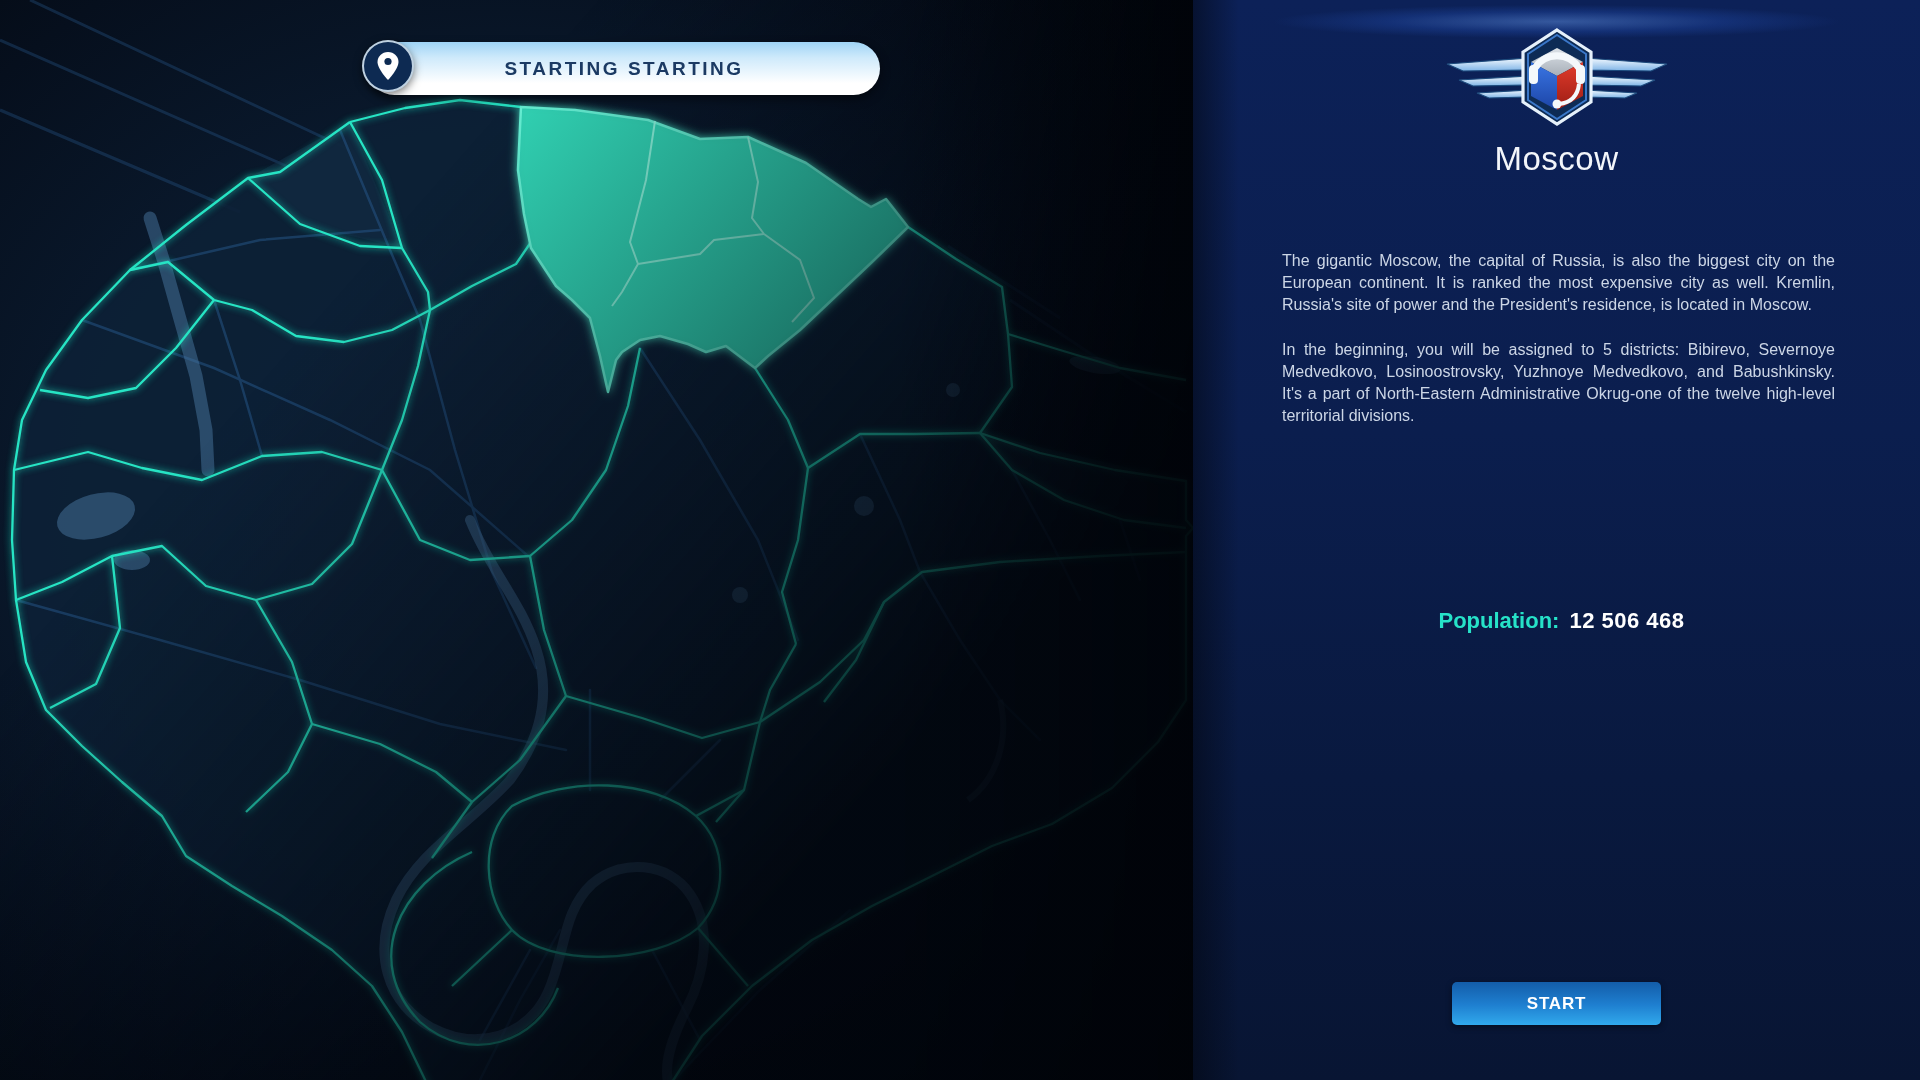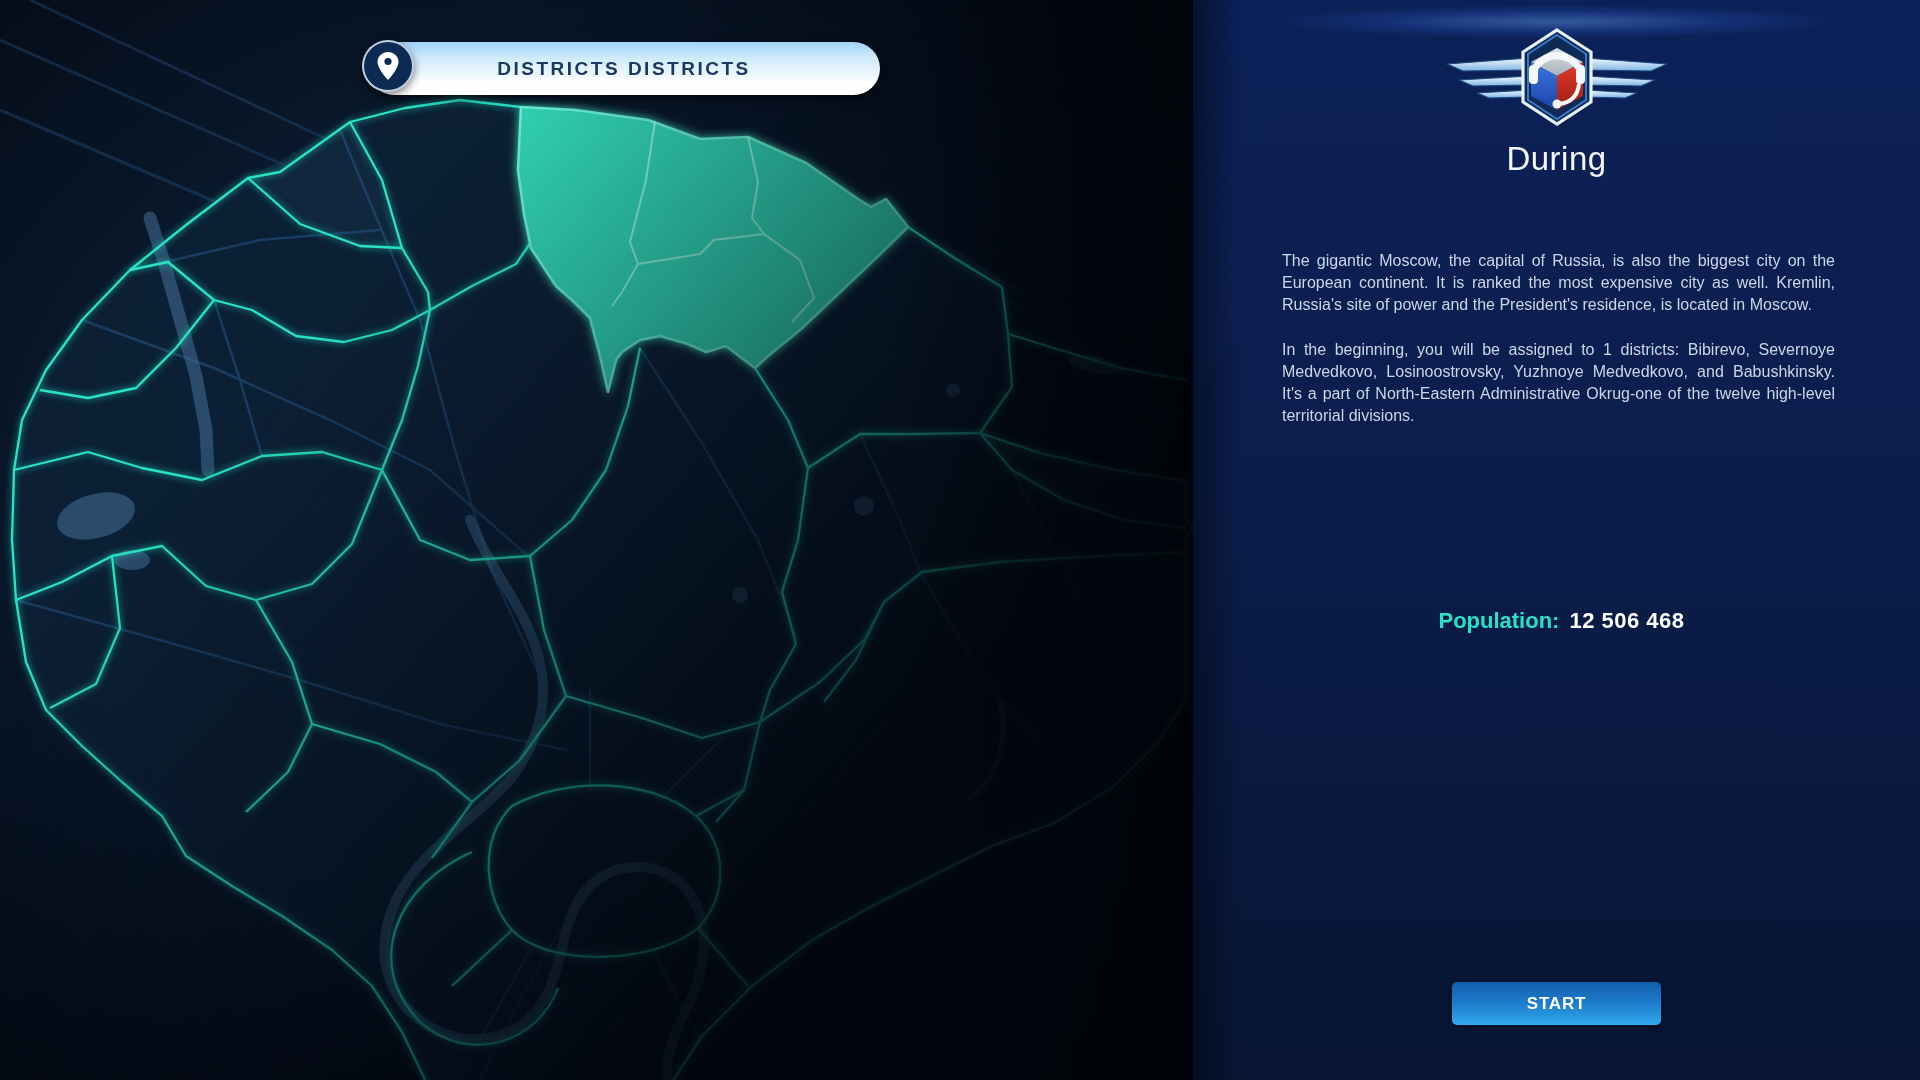--- a/index.html
+++ b/index.html
@@ -187,21 +187,21 @@
       </g>
     </g>
 
     <rect x="0" y="0" width="1193" height="1080" fill="url(#neDark)"></rect>
     <rect x="900" y="0" width="293" height="1080" fill="url(#edgeDark)"></rect>
   </svg>
 </div>
 
 <div class="banner">
   <div class="banner-pill">
-    <span>DISTRICTS DISTRICTS</span>
+    <span>STARTING STARTING</span>
   </div>
   <div class="banner-badge">
     <svg width="24" height="30" viewBox="0 0 24 30">
       <path d="M12 1 C6 1 1.5 5.5 1.5 11 C1.5 18 12 29 12 29 S22.5 18 22.5 11 C22.5 5.5 18 1 12 1 Z" fill="#ffffff"></path>
       <circle cx="12" cy="10.5" r="3.6" fill="#0d2a52"></circle>
     </svg>
   </div>
 </div>
 
 <div class="panel">
@@ -243,25 +243,25 @@
       <polygon points="99,40 125,54 125,88 99,74" fill="url(#faceL)"></polygon>
       <polygon points="125,54 151,40 151,74 125,88" fill="url(#faceR)"></polygon>
       <path d="M 103 46 A 26 26 0 0 1 147 46" stroke="#f4f8fb" stroke-width="7" fill="none"></path>
       <rect x="97" y="43" width="9" height="19" rx="4" fill="#f4f8fb"></rect>
       <rect x="144" y="43" width="9" height="19" rx="4" fill="#f4f8fb"></rect>
       <path d="M 147 62 Q 145 80 127 82" stroke="#f4f8fb" stroke-width="4" fill="none"></path>
       <circle cx="125" cy="82" r="4.5" fill="#f4f8fb"></circle>
     </g>
   </svg>
 
-  <h1 class="city-title">During</h1>
+  <h1 class="city-title">Moscow</h1>
 
   <div class="desc">
     <p>The gigantic Moscow, the capital of Russia, is also the biggest city on the European continent. It is ranked the most expensive city as well. Kremlin, Russia's site of power and the President's residence, is located in Moscow.</p>
-    <p>In the beginning, you will be assigned to 1 districts: Bibirevo, Severnoye Medvedkovo, Losinoostrovsky, Yuzhnoye Medvedkovo, and Babushkinsky. It's a part of North-Eastern Administrative Okrug-one of the twelve high-level territorial divisions.</p>
+    <p>In the beginning, you will be assigned to 5 districts: Bibirevo, Severnoye Medvedkovo, Losinoostrovsky, Yuzhnoye Medvedkovo, and Babushkinsky. It's a part of North-Eastern Administrative Okrug-one of the twelve high-level territorial divisions.</p>
   </div>
 
   <div class="population">
     <span class="pop-label">Population:</span>
     <span class="pop-value">12 506 468</span>
   </div>
 
   <div class="actions">
     <button class="btn">START</button>
   </div>

